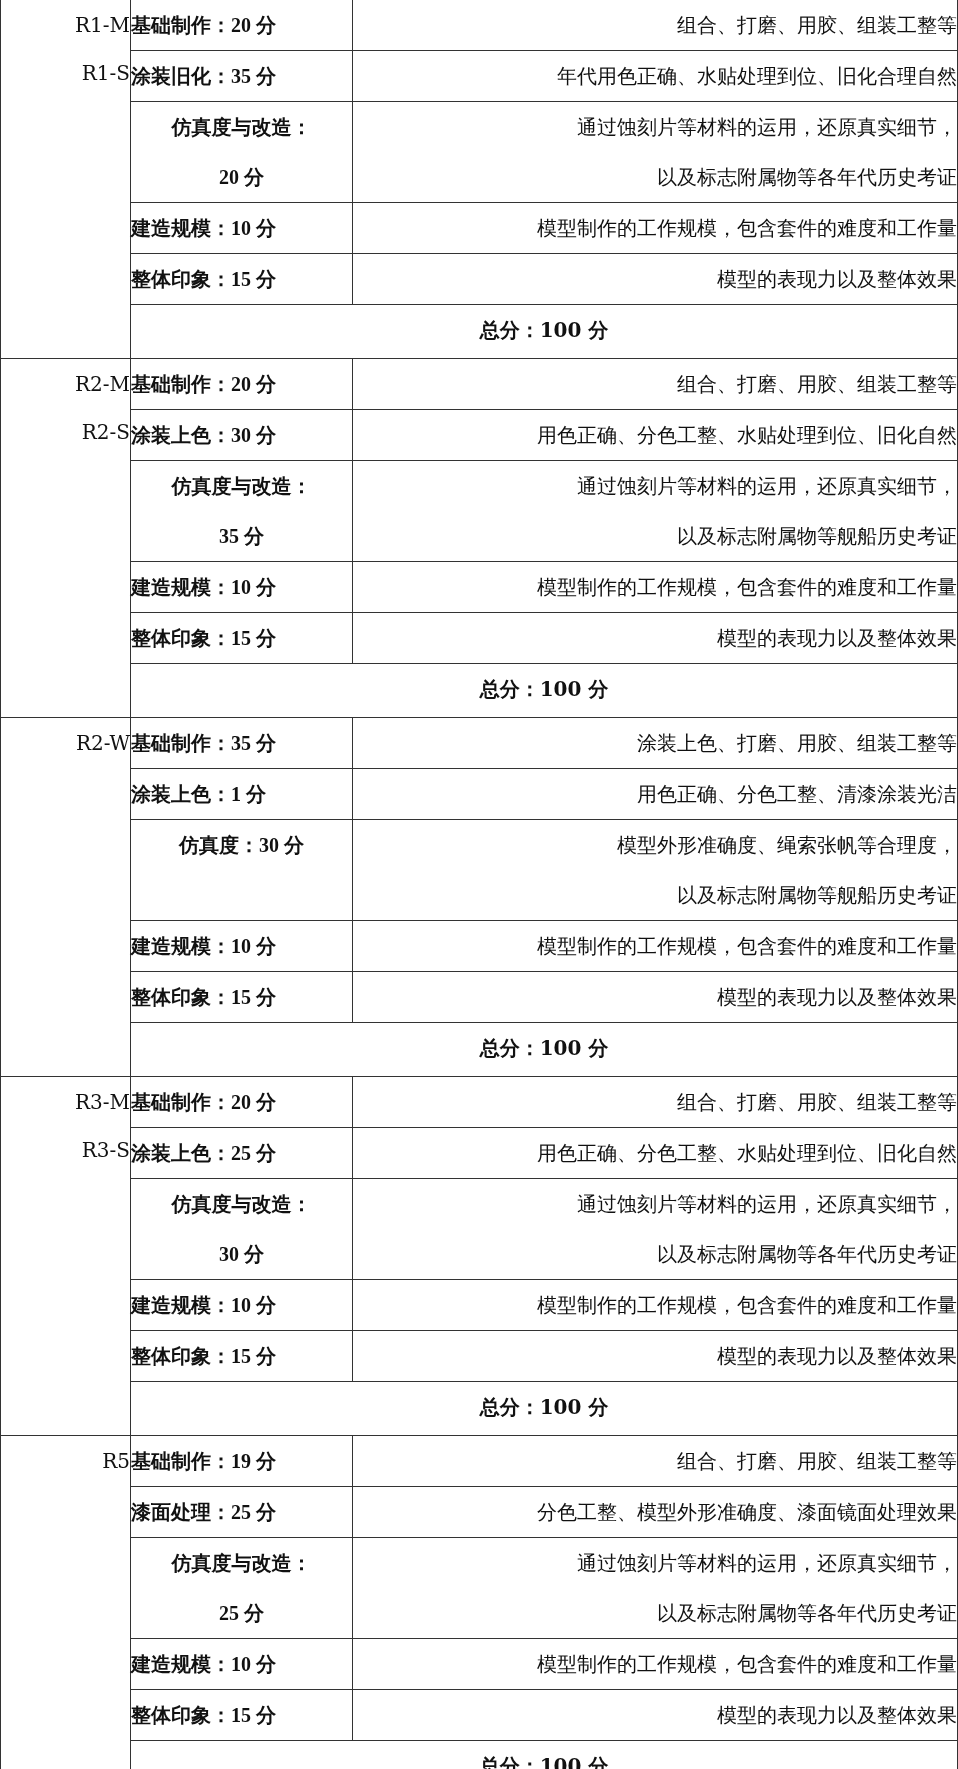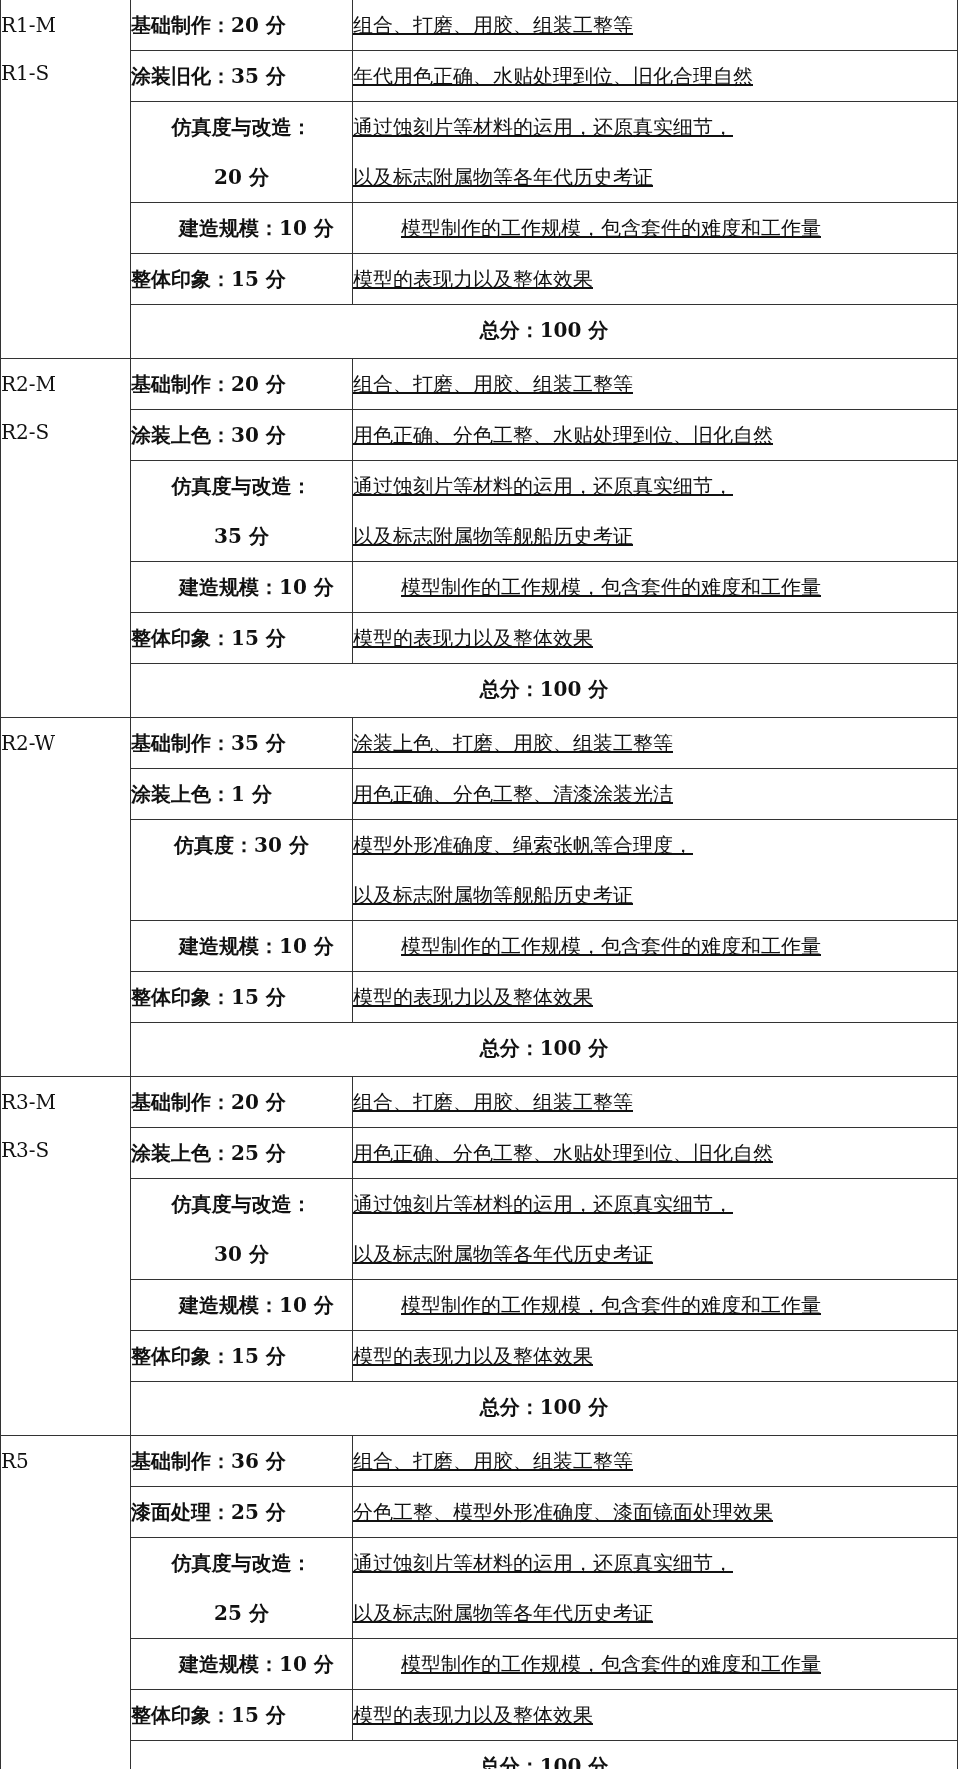--- a/index.html
+++ b/index.html
@@ -3,29 +3,29 @@
 <meta charset="utf-8">
 <style>
   html, body { margin: 0; padding: 0; background: #ffffff; }
   body { width: 958px; height: 1769px; overflow: hidden; position: relative;
          font-family: "DejaVu Serif", "Liberation Serif", serif; color: #111; }
   table.rubric { position: absolute; left: 0; top: -1px; width: 957px;
                  border-collapse: collapse; table-layout: fixed; }
   table.rubric td { border: 1.6px solid #333; padding: 0; vertical-align: top;
                     font-size: 20px; line-height: 50px; }
   col.c1 { width: 130px; } col.c2 { width: 222px; } col.c3 { width: 605px; }
-  td.cat { text-align: left; vertical-align: middle; line-height: 48px; }
-  td.crit { font-weight: bold; padding-left: 20px; white-space: nowrap; }
+  td.cat { text-align: right; vertical-align: middle; line-height: 48px; }
+  td.crit { font-weight: bold; padding-left: 20px; white-space: nowrap; font-family: Liberation Serif, serif; }
   td.crit.center { text-align: center; padding-left: 0; }
-  td.desc { text-align: left; white-space: nowrap; text-decoration: underline; }
+  td.desc { text-align: right; white-space: nowrap; }
   td.total { text-align: center; font-weight: bold; margin-top: 15px; }
   tr.r1 td { height: 48px; }
   tr.r2 td { height: 48px; }
   tr.r3 td { height: 97px; }
-  tr.r4 td { height: 48px; padding-left: 48px; }
+  tr.r4 td { height: 48px; }
   tr.r5 td { height: 48px; }
   tr.r6 td { height: 53px; }
   .line { display: block; height: 50px; }
   td.cat .line { height: 48px; }
 </style>
 </head>
 <body>
 
 <table class="rubric">
   <colgroup>
@@ -168,21 +168,21 @@
   </tr>
   <tr class="r6">
     <td class="total" colspan="2">总分：100 分</td>
   </tr>
 
   <tr class="r1">
     <td class="cat" rowspan="6">
       <span class="line">R5</span>
       <span class="line"></span>
     </td>
-    <td class="crit">基础制作：36 分</td>
+    <td class="crit">基础制作：19 分</td>
     <td class="desc">组合、打磨、用胶、组装工整等</td>
   </tr>
   <tr class="r2">
     <td class="crit">漆面处理：25 分</td>
     <td class="desc">分色工整、模型外形准确度、漆面镜面处理效果</td>
   </tr>
   <tr class="r3">
     <td class="crit center">
       <span class="line">仿真度与改造：</span>
       <span class="line">25 分</span>

